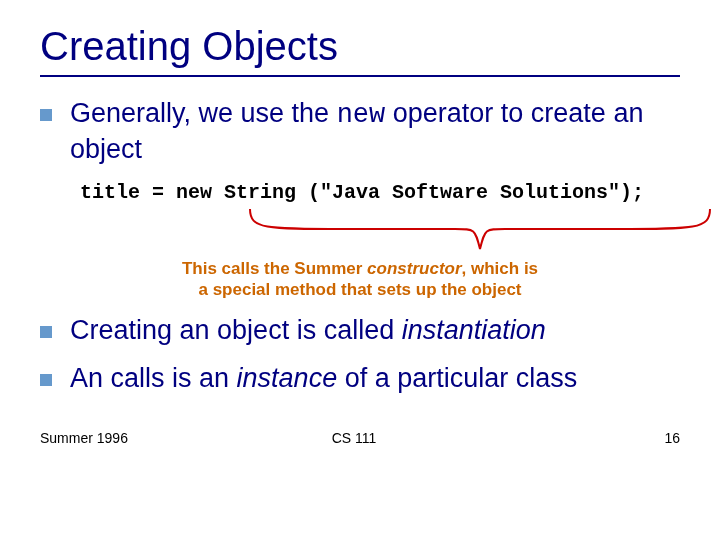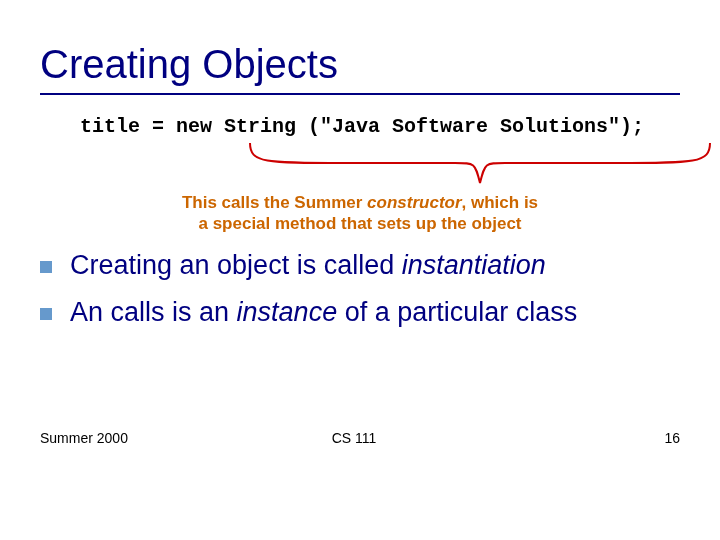--- a/index.html
+++ b/index.html
@@ -10,21 +10,21 @@
     background: #fff;
     font-family: Verdana, Geneva, sans-serif;
     color: #000080;
     overflow: hidden;
   }
   .slide {
     position: relative;
     width: 720px;
     height: 468px;
     box-sizing: border-box;
-    padding: 32px 40px 0 40px;
+    padding: 14px 40px 0 40px;
   }
   .title {
     font-size: 40px;
     font-weight: 400;
     margin: 10px 0 6px 0;
     letter-spacing: 0px;
   }
   .rule {
     border: none;
     border-top: 2px solid #000080;
@@ -99,20 +99,26 @@
   }
 </style>
 </head>
 <body>
 
 <div class="slide">
 
   <div class="title">Creating Objects</div>
   <hr class="rule">
 
+  <div class="bullet-row">
+    <div class="bullet"></div>
+    <div class="bullet-text">
+      <span>Generally, we use the </span><span class="mono">new</span><span> operator to create an object</span>
+    </div>
+  </div>
 
   <div class="code-line">title = new String ("Java Software Solutions");</div>
 
   <div class="brace-wrap">
     <svg class="brace-svg" width="470" height="50" viewBox="0 0 470 50">
       <path d="M 5 5
                C 5 25, 20 25, 100 25
                L 210 25
                C 230 25, 230 25, 235 45
                C 240 25, 240 25, 260 25
@@ -134,18 +140,18 @@
   </div>
 
   <div class="bullet-row">
     <div class="bullet"></div>
     <div class="bullet-text">
       <span>An calls is an </span><span class="ital">instance</span><span> of a particular class</span>
     </div>
   </div>
 
   <div class="footer">
-    <span>Summer 2000</span>
+    <span>Summer 1996</span>
     <span class="center">CS 111</span>
     <span>16</span>
   </div>
 
 </div>
 
 </body></html>

